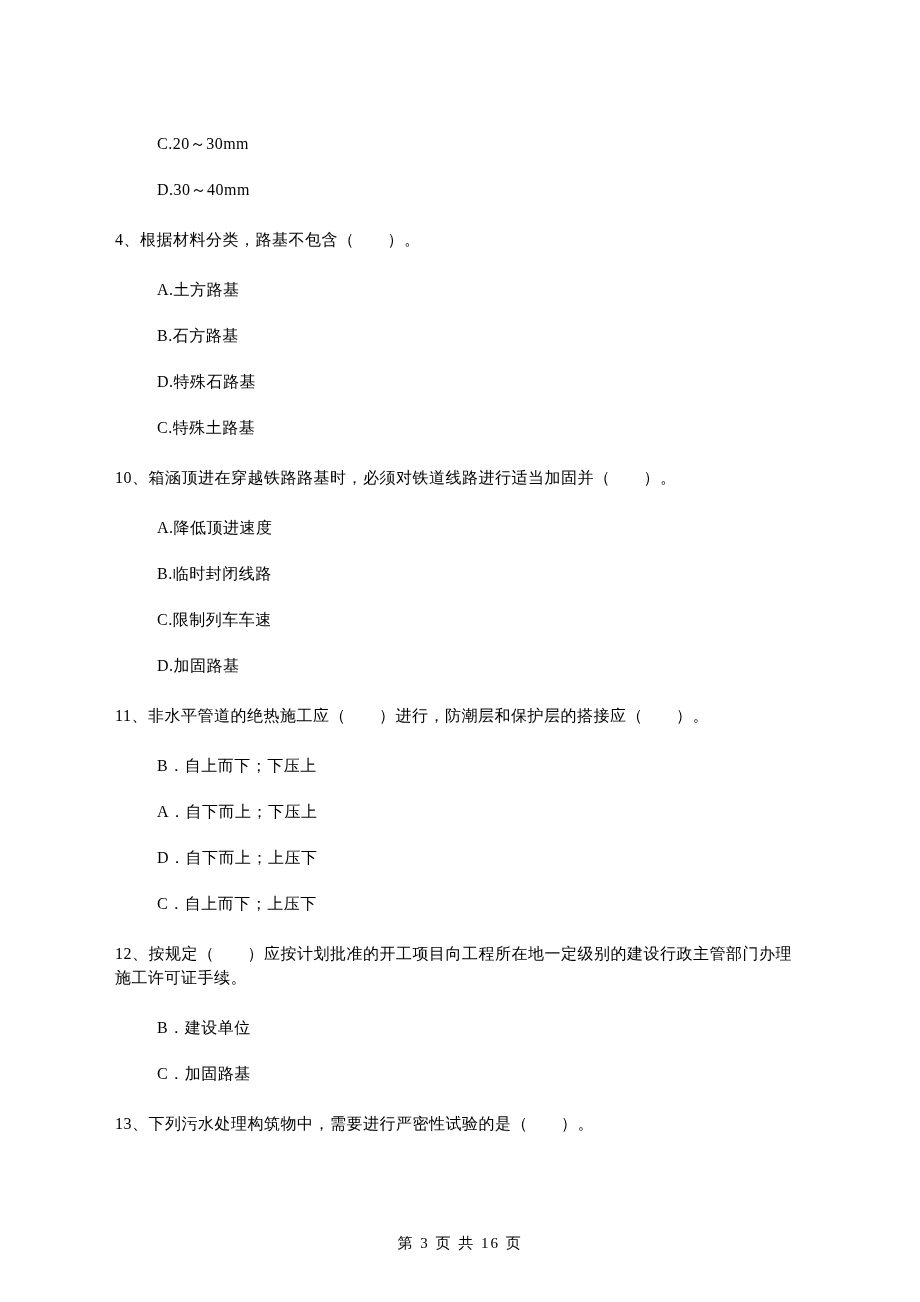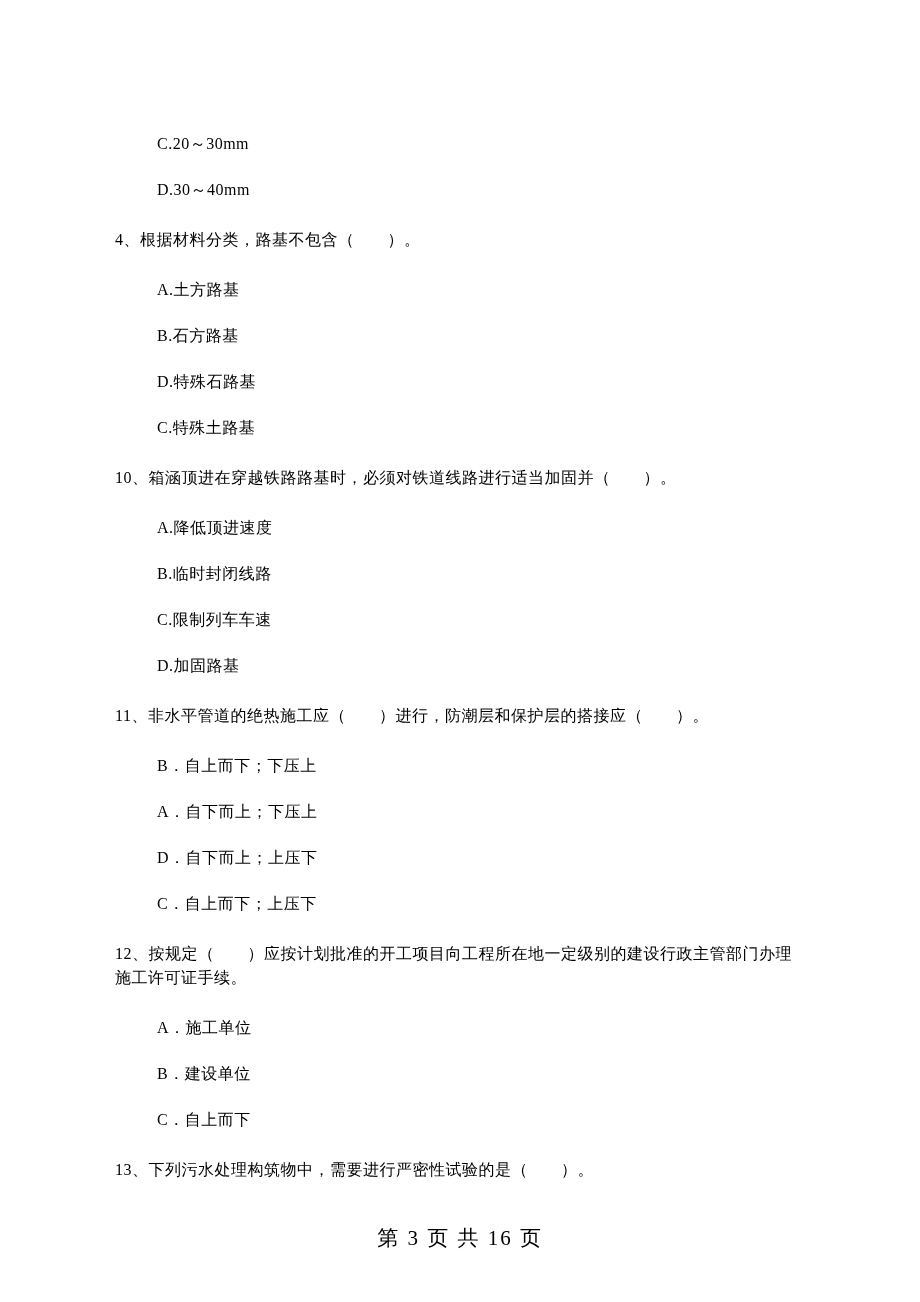--- a/index.html
+++ b/index.html
@@ -28,21 +28,21 @@
     margin-top: 26px;
     margin-bottom: 26px;
     letter-spacing: 0.5px;
   }
   .footer {
     position: absolute;
     bottom: 48px;
     left: 0;
     width: 100%;
     text-align: center;
-    font-size: 21px;
+    font-size: 15px;
     letter-spacing: 2px;
   }
 </style>
 </head>
 <body>
 
 <div class="page">
 
   <div class="opt">C.20～30mm</div>
   <div class="opt">D.30～40mm</div>
@@ -59,20 +59,19 @@
   <div class="opt">C.限制列车车速</div>
   <div class="opt">D.加固路基</div>
 
   <div class="qitem">11、非水平管道的绝热施工应（　　）进行，防潮层和保护层的搭接应（　　）。</div>
   <div class="opt">B．自上而下；下压上</div>
   <div class="opt">A．自下而上；下压上</div>
   <div class="opt">D．自下而上；上压下</div>
   <div class="opt">C．自上而下；上压下</div>
 
   <div class="qitem">12、按规定（　　）应按计划批准的开工项目向工程所在地一定级别的建设行政主管部门办理施工许可证手续。</div>
-  <div class="opt">A．施工单位</div>
   <div class="opt">B．建设单位</div>
-  <div class="opt">C．自上而下</div>
+  <div class="opt">C．加固路基</div>
 
   <div class="qitem">13、下列污水处理构筑物中，需要进行严密性试验的是（　　）。</div>
 
   <div class="footer">第 3 页 共 16 页</div>
 </div>
 
 </body></html>

